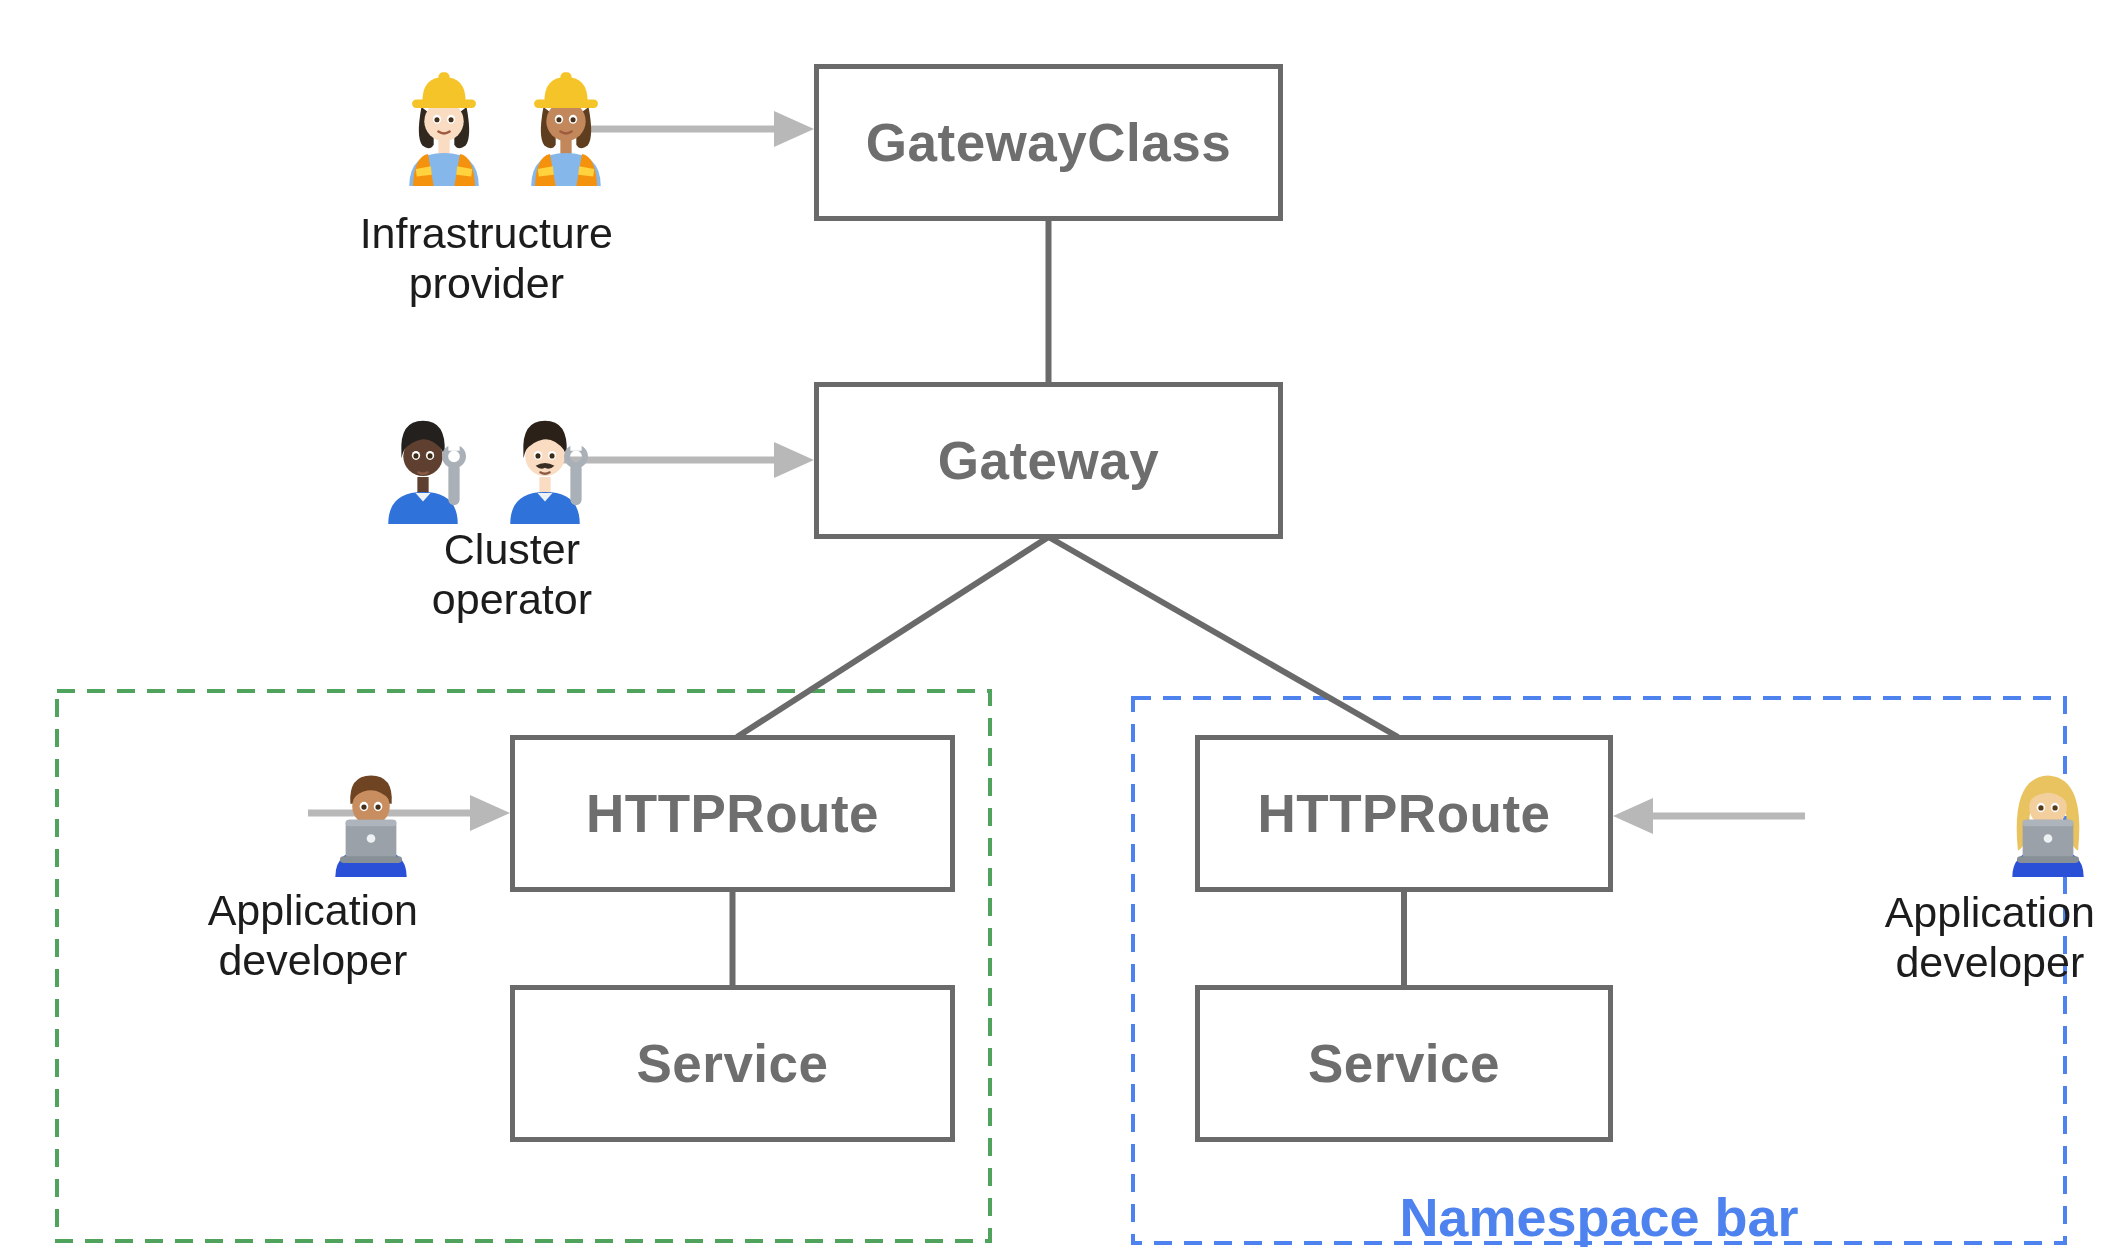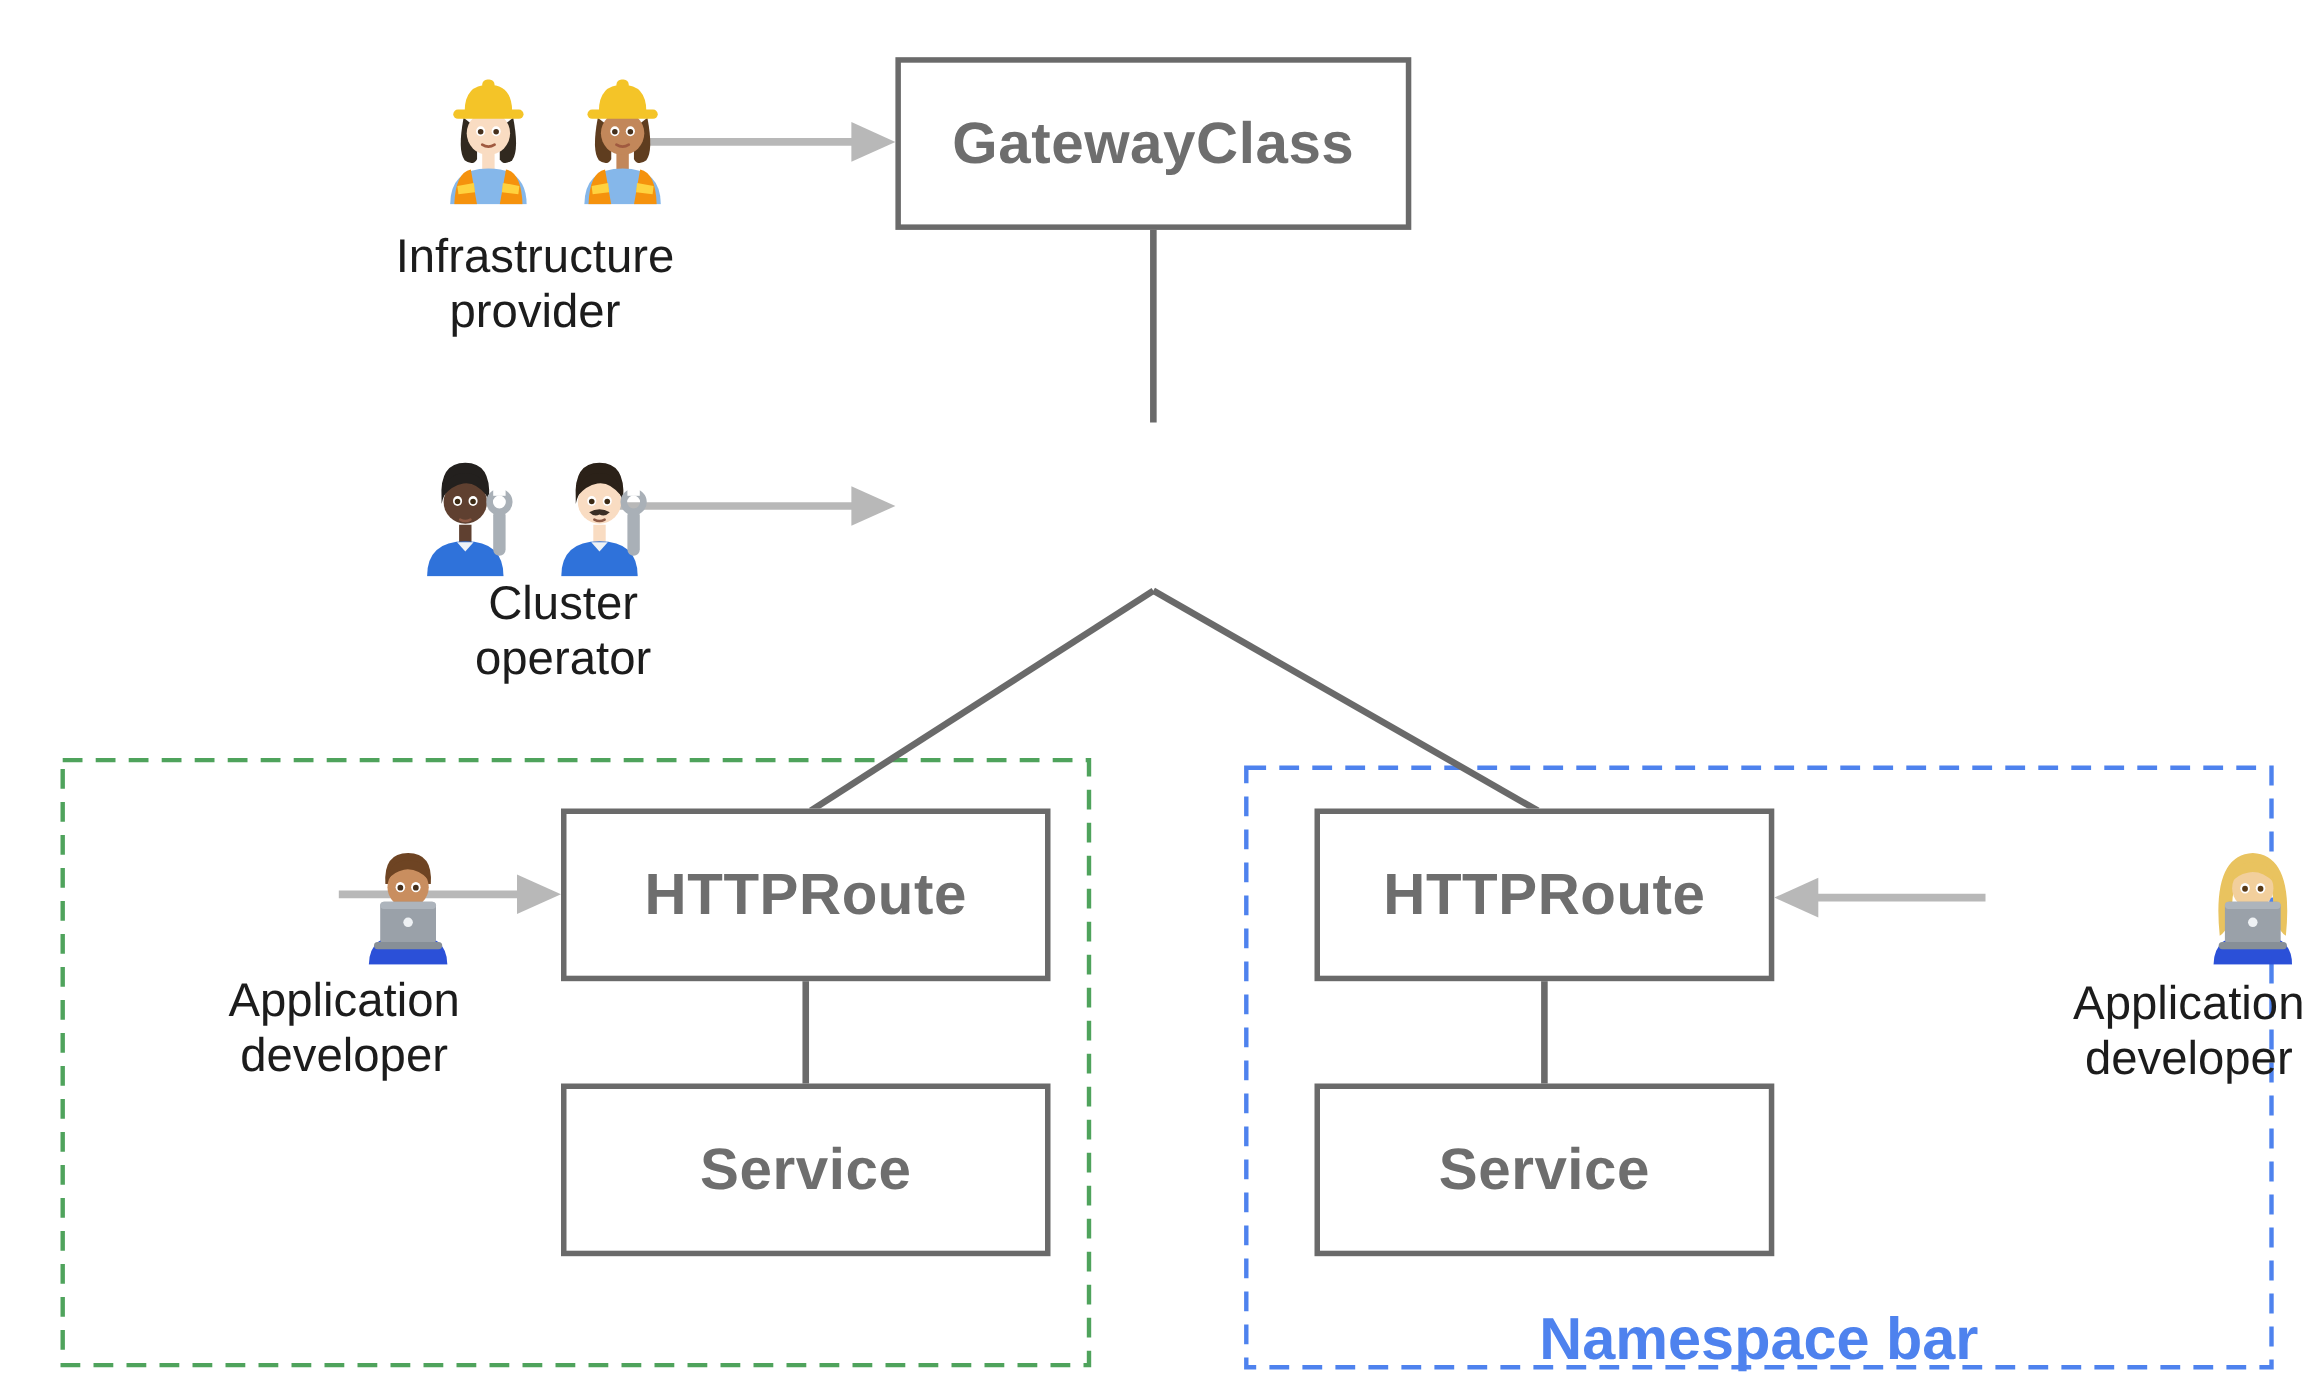--- a/index.html
+++ b/index.html
@@ -16,21 +16,21 @@
   .arrow-head{fill:var(--arrow,#b8b8b8);stroke:none;}
   .node{
     position:absolute;box-sizing:border-box;background:#fff;z-index:2;
     border:5px solid var(--node-border,#6a6a6a);
     display:flex;align-items:center;justify-content:center;
   }
   .node-label{
     font-size:53px;font-weight:700;letter-spacing:.5px;
     color:var(--node-text,#6e6e6e);white-space:nowrap;
   }
-  #n-gwc{left:814px;top:52px;width:469px;height:157px;}
+  #n-gwc{left:814px;top:64px;width:469px;height:157px;}
   #n-gw {left:814px;top:382px;width:469px;height:157px;}
   #n-hrf{left:510px;top:735px;width:445px;height:157px;}
   #n-svf{left:510px;top:985px;width:445px;height:157px;}
   #n-hrb{left:1195px;top:735px;width:418px;height:157px;}
   #n-svb{left:1195px;top:985px;width:418px;height:157px;}
   .persona{position:absolute;width:400px;display:flex;flex-direction:column;align-items:flex-end;z-index:2;}
   .icons{display:flex;gap:28px;align-items:flex-end;}
   .p-icon{width:94px;height:124px;display:block;}
   .p-label{
     font-size:43px;line-height:1.17;text-align:center;white-space:pre-line;
@@ -146,20 +146,23 @@
     </g>
     <g>
       <path class="arrow-line" d="M1805 816 H1649"></path>
       <polygon class="arrow-head" points="1613,816 1653,798 1653,834"></polygon>
     </g>
   </svg>
 
   <div class="node" id="n-gwc">
     <span class="node-label">GatewayClass</span>
   </div>
+  <div class="node" id="n-gw">
+    <span class="node-label">Gateway</span>
+  </div>
   <div class="node" id="n-hrf">
     <span class="node-label">HTTPRoute</span>
   </div>
   <div class="node" id="n-svf">
     <span class="node-label">Service</span>
   </div>
   <div class="node" id="n-hrb">
     <span class="node-label">HTTPRoute</span>
   </div>
   <div class="node" id="n-svb">

